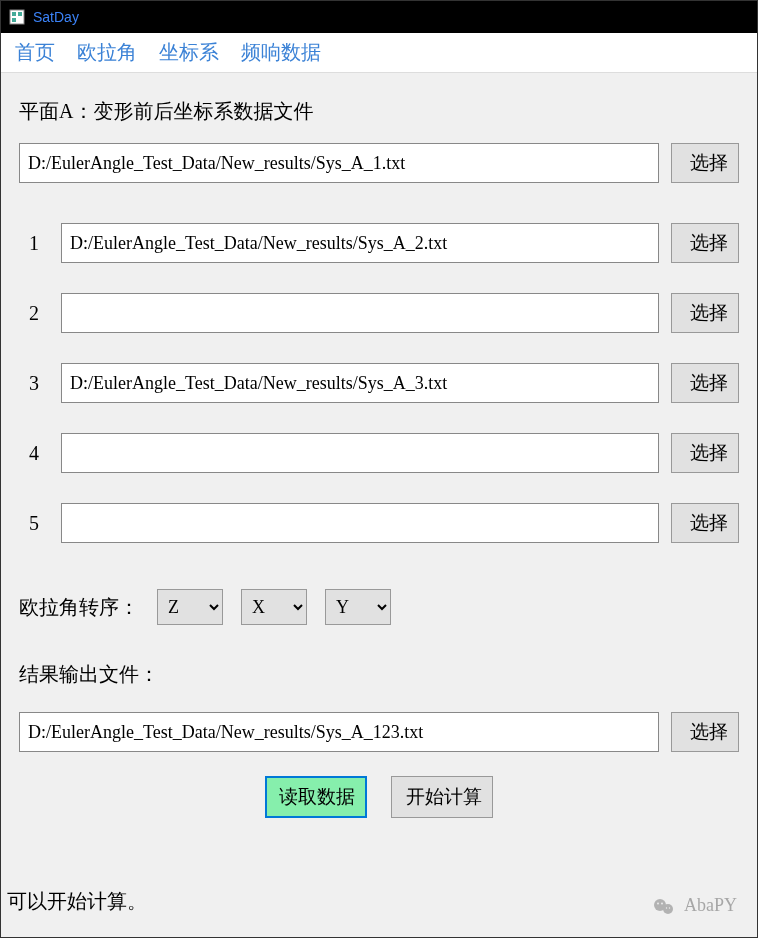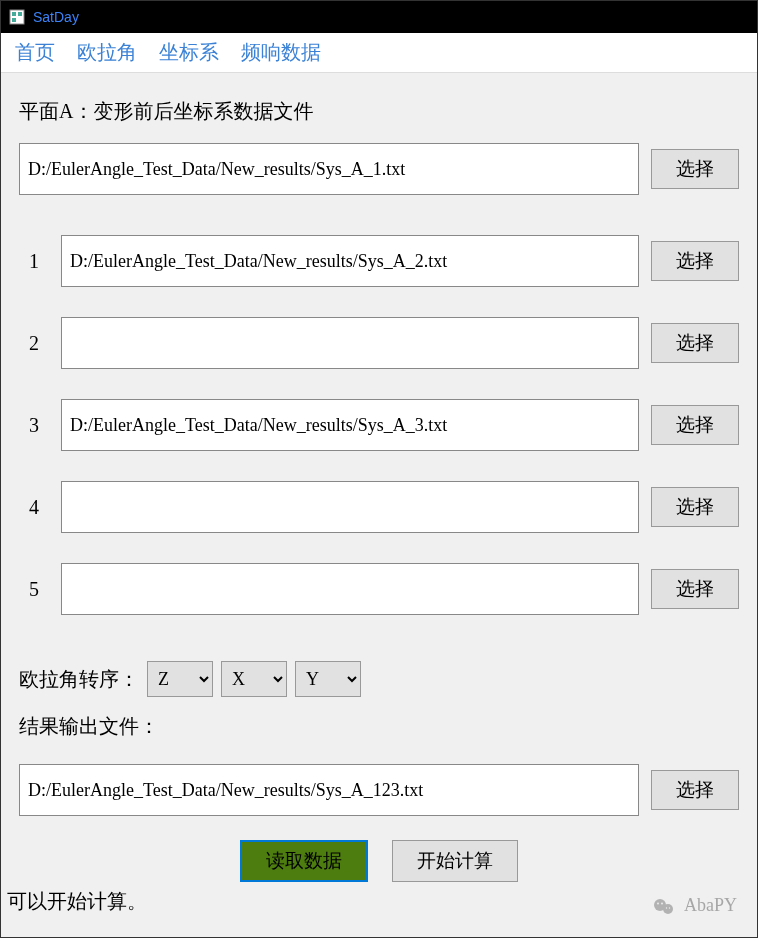--- a/index.html
+++ b/index.html
@@ -68,53 +68,53 @@
     .row-num {
       width: 30px;
       text-align: center;
       font-size: 20px;
     }
     .file-row.single {
       margin-bottom: 40px;
     }
     .text-input {
       flex: 1;
-      height: 52px;
+      height: 40px;
       border: 1px solid #888;
       background: #fff;
       font-size: 18px;
       padding: 0 8px;
       font-family: inherit;
     }
     .btn {
       height: 40px;
       min-width: 68px;
       background: #e1e1e1;
       border: 1px solid #999;
       font-size: 19px;
       cursor: pointer;
       font-family: inherit;
-      padding: 0 24px;
+      padding: 0 10px;
       text-align: right;
     }
     .btn-primary {
       border: 2px solid #0078d7;
-      background: #4d7c0f;
+      background: #86efac;
     }
     .plane-b-rows {
       display: flex;
       flex-direction: column;
       gap: 20px;
       margin-bottom: 36px;
     }
     .euler-row {
       display: flex;
       align-items: center;
-      gap: 8px;
-      margin-bottom: 16px;
+      gap: 18px;
+      margin-bottom: 36px;
     }
     .euler-label {
       font-size: 20px;
     }
     .select-box {
       height: 36px;
       width: 66px;
       background: #e1e1e1;
       border: 1px solid #999;
       font-size: 18px;

